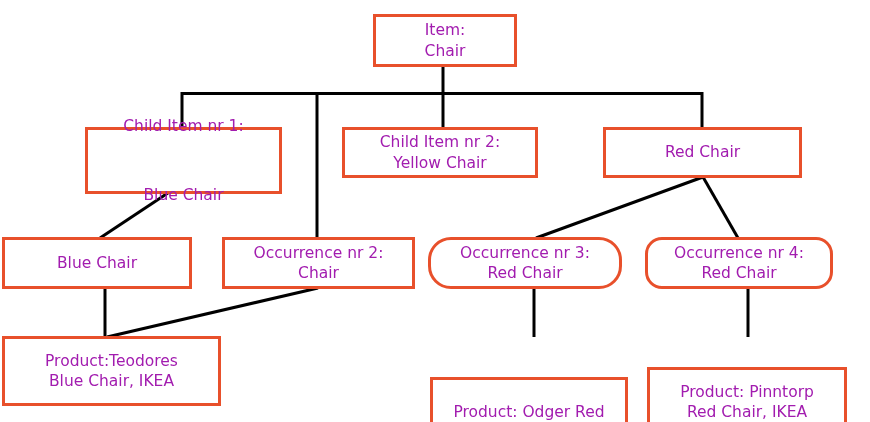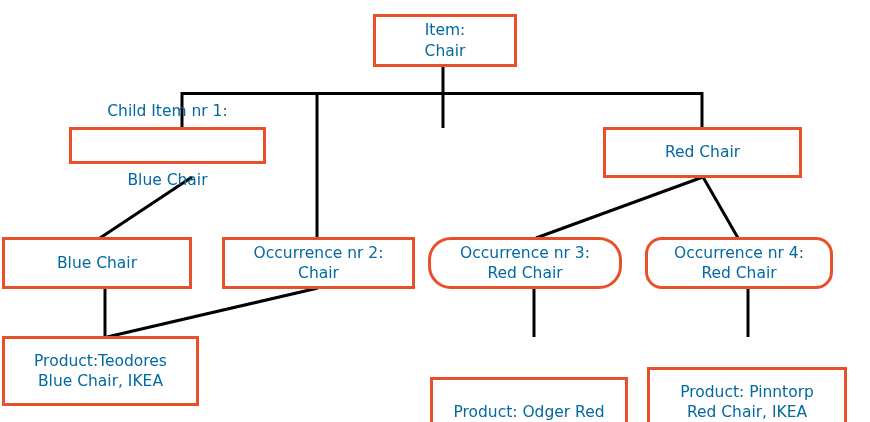--- a/index.html
+++ b/index.html
@@ -16,21 +16,21 @@
     left: 0; top: 0;
     width: 870px; height: 422px;
     z-index: 0;
   }
   .node {
     position: absolute;
     z-index: 1;
     box-sizing: border-box;
     border: 3px solid #E8502B;
     background: #ffffff;
-    color: #0369a1;
+    color: #a21caf;
     display: flex;
     flex-direction: column;
     align-items: center;
     justify-content: center;
     text-align: center;
     font-size: 15.5px;
     line-height: 1.32;
     white-space: nowrap;
   }
   .node span { display: block; }
@@ -53,25 +53,29 @@
       <line x1="534" y1="288" x2="534" y2="337"></line>
       <line x1="748" y1="288" x2="748" y2="337"></line>
     </g>
   </svg>
 
   <div class="node" style="left:373px; top:14px; width:144px; height:53px;">
     <span>Item:</span>
     <span>Chair</span>
   </div>
 
-  <div class="node" style="left:69px; top:127px; width:197px; height:37px;gap:48px;">
+  <div class="node" style="left:85px; top:127px; width:197px; height:67px;gap:48px;">
     <span>Child Item nr 1:</span>
     <span>Blue Chair</span>
   </div>
 
+  <div class="node" style="left:342px; top:127px; width:196px; height:51px;">
+    <span>Child Item nr 2:</span>
+    <span>Yellow Chair</span>
+  </div>
 
   <div class="node" style="left:603px; top:127px; width:199px; height:51px;">
     <span>Red Chair</span>
   </div>
 
   <div class="node" style="left:2px; top:237px; width:190px; height:52px;">
     <span>Blue Chair</span>
   </div>
 
   <div class="node" style="left:222px; top:237px; width:193px; height:52px;">
@@ -82,21 +86,21 @@
   <div class="node" style="left:428px; top:237px; width:194px; height:52px;border-radius:23px;">
     <span>Occurrence nr 3:</span>
     <span>Red Chair</span>
   </div>
 
   <div class="node" style="left:645px; top:237px; width:188px; height:52px;border-radius:17px;">
     <span>Occurrence nr 4:</span>
     <span>Red Chair</span>
   </div>
 
-  <div class="node" style="left:2px; top:336px; width:197px; height:70px;">
+  <div class="node" style="left:2px; top:336px; width:219px; height:70px;">
     <span>Product:Teodores</span>
     <span>Blue Chair, IKEA</span>
   </div>
 
   <div class="node" style="left:430px; top:336px; width:198px; height:70px;margin-top:41px;">
     <span>Product: Odger Red</span>
   </div>
 
   <div class="node" style="left:647px; top:336px; width:200px; height:70px;margin-top:31px;">
     <span>Product: Pinntorp</span>

